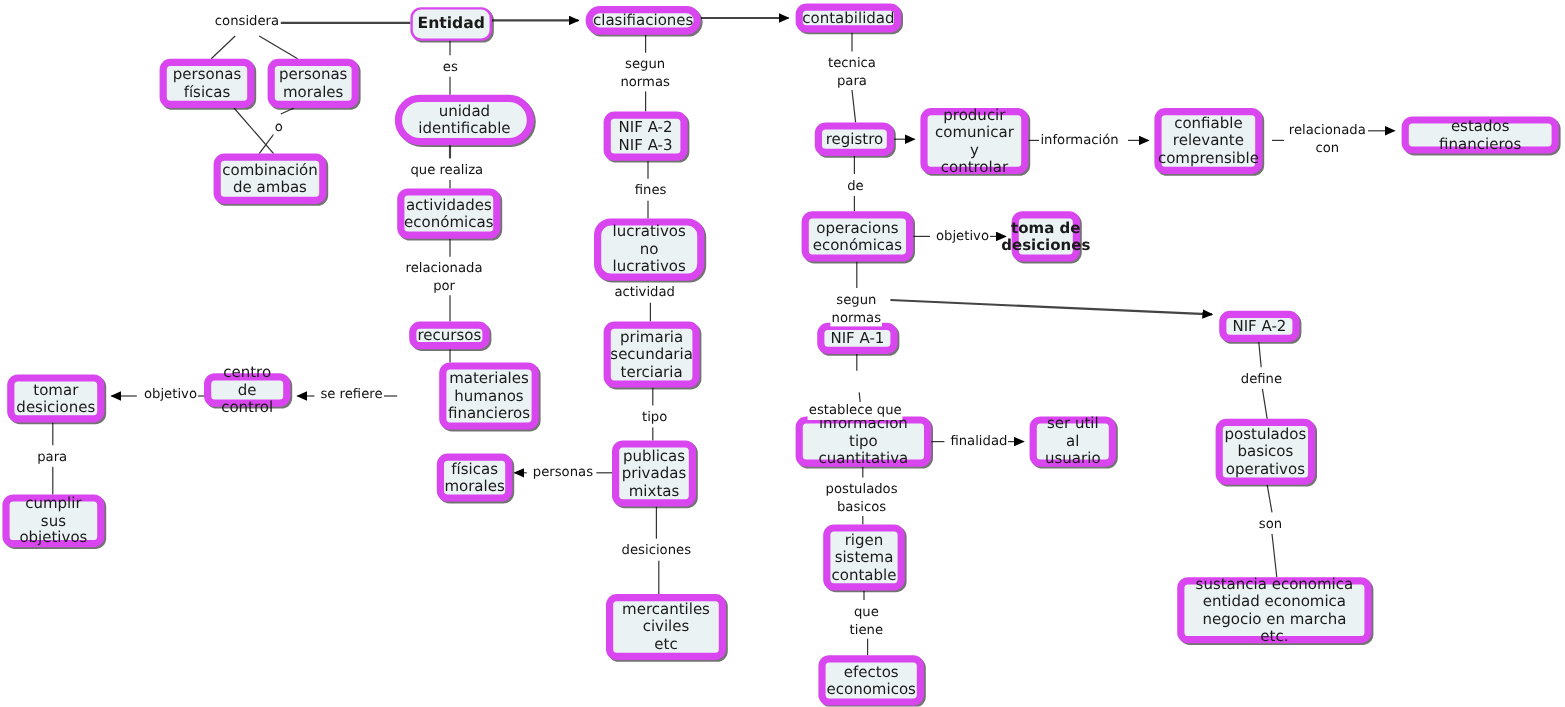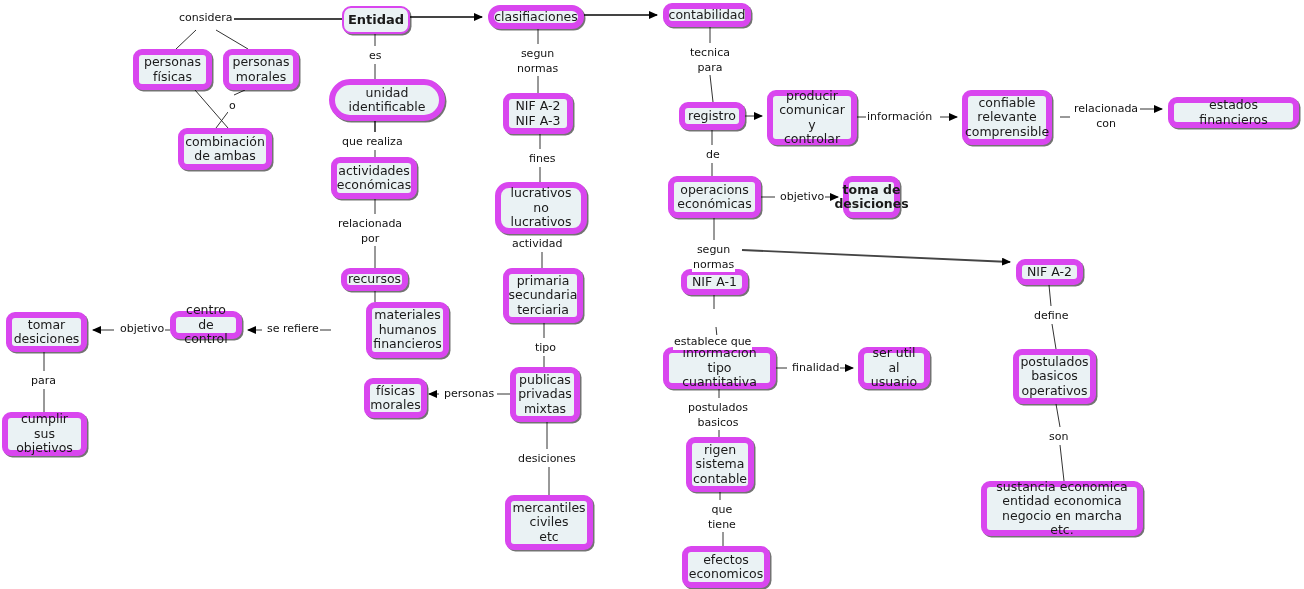--- a/index.html
+++ b/index.html
@@ -158,21 +158,21 @@
       <div class="node" style="left: 495px; top: 182px; width: 92px; height: 52px; border-radius: 14px;">lucrativos
 no lucrativos</div>
       <div class="node" style="left: 503px; top: 268px; width: 80px; height: 55px;">primaria
 secundaria
 terciaria</div>
       <div class="node" style="left: 510px; top: 367px; width: 70px; height: 55px;">publicas
 privadas
 mixtas</div>
       <div class="node" style="left: 364px; top: 378px; width: 63px; height: 40px;">físicas
 morales</div>
-      <div class="node" style="left: 505px; top: 495px; width: 88px; height: 55px;">mercantiles
+      <div class="node" style="left: 505px; top: 495px; width: 100px; height: 55px;">mercantiles
 civiles
 etc</div>
       <div class="node" style="left: 663px; top: 3px; width: 88px; height: 24px;">contabilidad</div>
       <div class="node" style="left: 679px; top: 102px; width: 66px; height: 28px;">registro</div>
       <div class="node" style="left: 767px; top: 90px; width: 90px; height: 55px;">producir
 comunicar y
 controlar</div>
       <div class="node" style="left: 962px; top: 90px; width: 90px; height: 55px;">confiable
 relevante
 comprensible</div>

